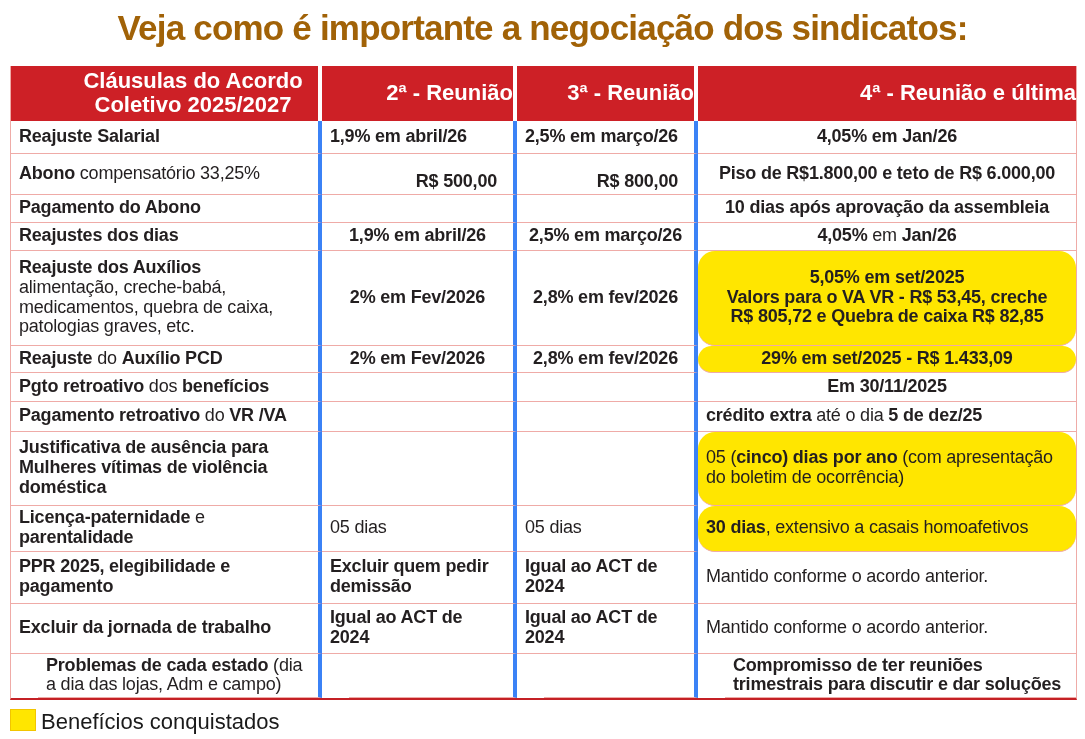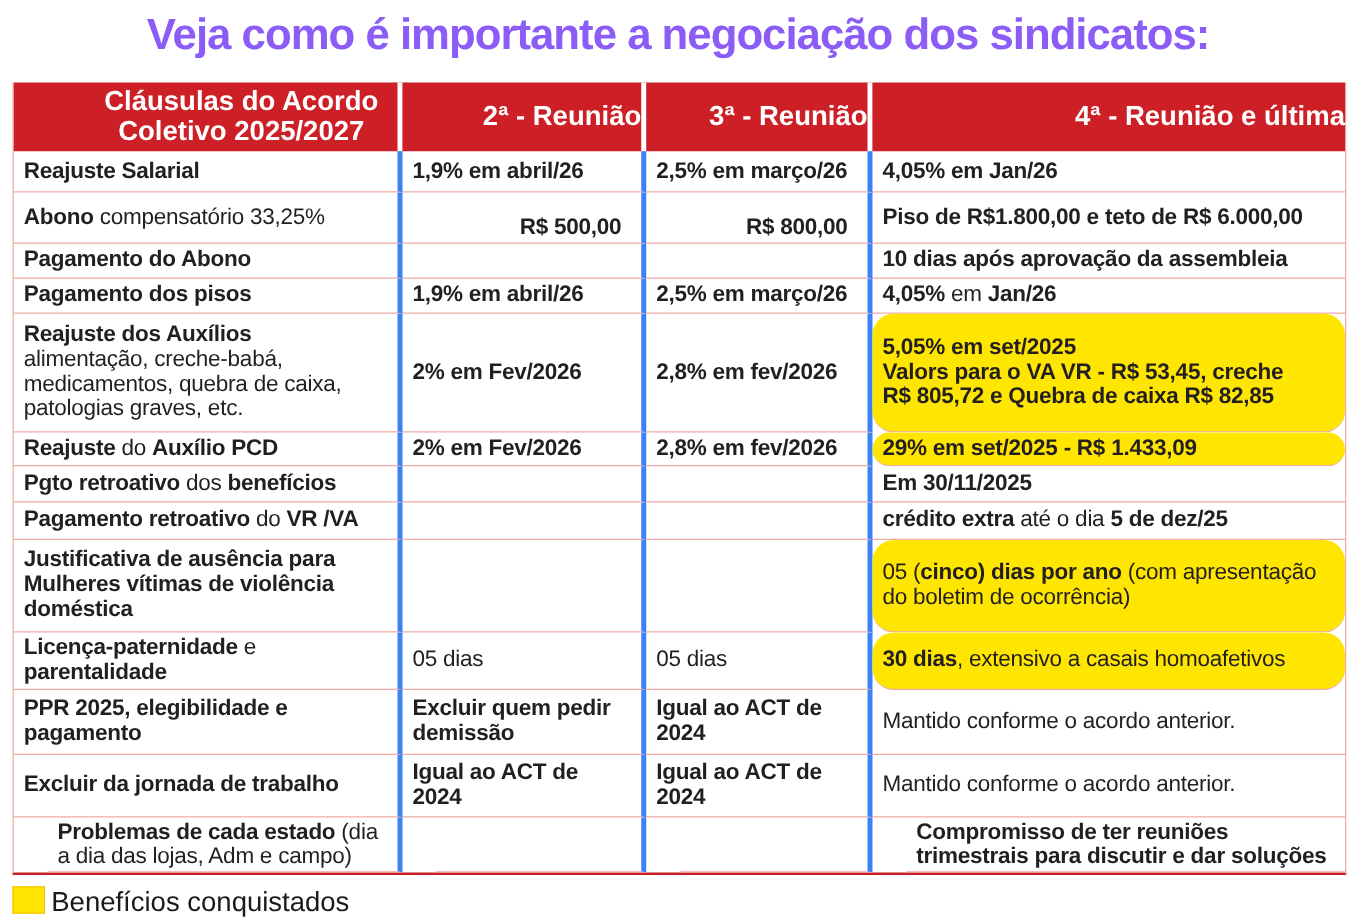--- a/index.html
+++ b/index.html
@@ -6,21 +6,21 @@
     margin: 0; padding: 0;
     width: 1085px; height: 739px;
     background: #ffffff;
     overflow: hidden;
     font-family: "Liberation Sans", sans-serif;
     color: #231f20;
   }
   .title {
     margin: 6px 10px 0;
     text-align: center;
-    color: #8b5cf6;
+    color: #a16207;
     font-size: 35px;
     font-weight: 700;
     letter-spacing: -0.8px;
     line-height: 1.25;
   }
   .tbl {
     width: 1065px;
     margin: 16px 10px 0;
     border-left: 1px solid #efaba7;
     border-right: 1px solid #efaba7;
@@ -53,21 +53,21 @@
     border-right: 4px solid #3b82f6;
     border-bottom: 1px solid #efaba7;
     padding: 2px 8px;
     font-size: 18px;
     line-height: 1.1;
     letter-spacing: -0.2px;
   }
   .cell:last-child { border-right: none; }
   .ct { width: 100%; }
   .b { font-weight: 700; }
-  .al-center .ct { text-align: left; }
+  .al-center .ct { text-align: center; }
   .al-right .ct { text-align: right; padding-right: 8px; margin-top: 16px; }
   .al-left .ct { text-align: left; }
   .hl { background: #ffe600; border-radius: 17px; }
   .row-1 .cell  { min-height: 33px; }
   .row-2 .cell  { min-height: 28px; }
   .row-3 .cell  { min-height: 28px; }
   .row-4 .cell  { min-height: 28px; }
   .row-5 .cell  { min-height: 95px; }
   .row-6 .cell  { min-height: 27px; }
   .row-7 .cell  { min-height: 29px; }
@@ -151,21 +151,21 @@
         </div>
         <div class="cell col-3 al-center">
           <div class="ct"></div>
         </div>
         <div class="cell col-4 al-center">
           <div class="ct"><span class="b">10 dias após aprovação da assembleia</span></div>
         </div>
       </div>
       <div class="row row-4">
         <div class="cell col-1 al-left">
-          <div class="ct"><span class="b">Pagamento dos pisos</span></div>
+          <div class="ct"><span class="b">Reajustes dos dias</span></div>
         </div>
         <div class="cell col-2 al-center">
           <div class="ct"><span class="b">1,9% em abril/26</span></div>
         </div>
         <div class="cell col-3 al-center">
           <div class="ct"><span class="b">2,5% em março/26</span></div>
         </div>
         <div class="cell col-4 al-center">
           <div class="ct"><span class="b">4,05%</span><span> em </span><span class="b">Jan/26</span></div>
         </div>

